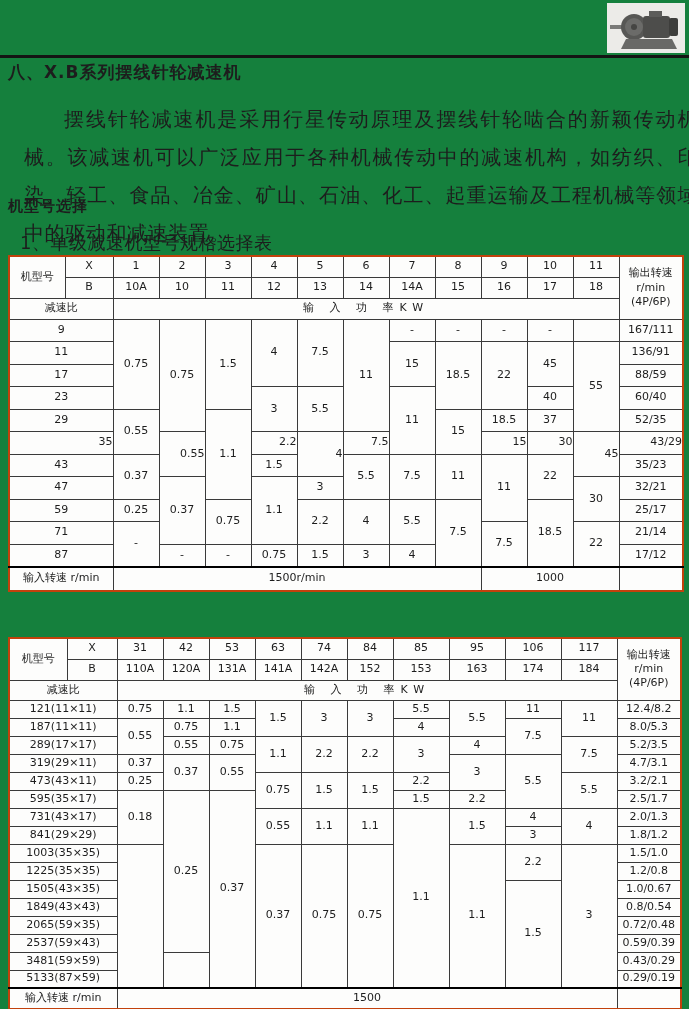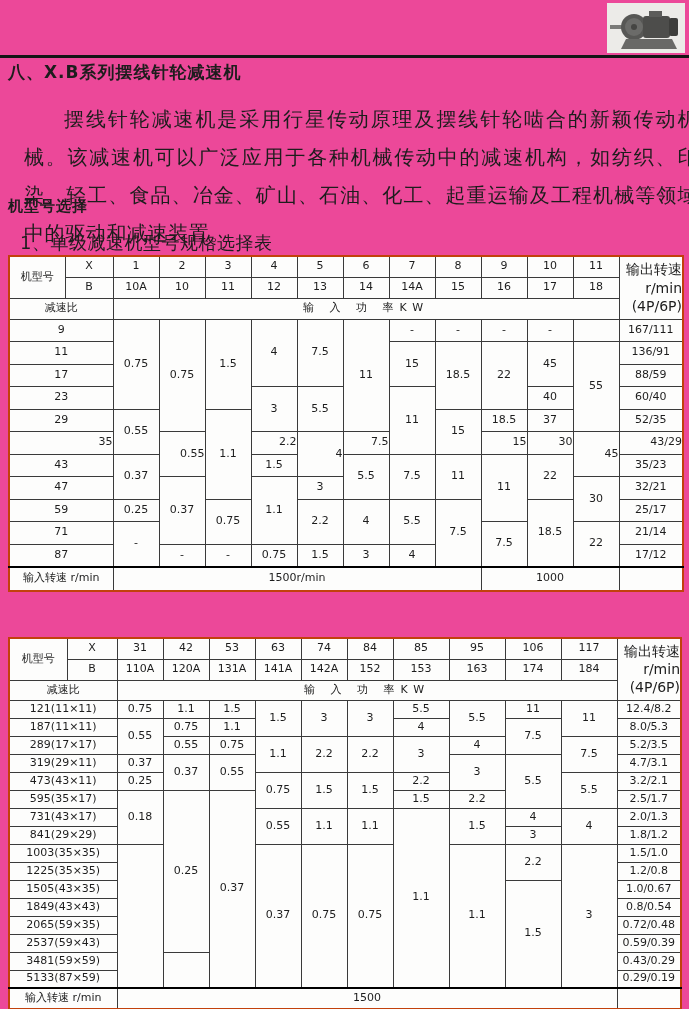--- a/index.html
+++ b/index.html
@@ -1,18 +1,18 @@
 <!DOCTYPE html>
 <html><head>
 <meta charset="utf-8">
 <style>
   html,body{margin:0;padding:0;}
   .page{
     position:relative;width:689px;height:1009px;overflow:hidden;
-    background:#ec4899;color:#1d1d1d;
+    background:#15803d;color:#1d1d1d;
     font-family:"DejaVu Sans","Liberation Sans",sans-serif;
   }
   .top-rule{position:absolute;left:0;top:55px;width:689px;height:3px;background:#141414;}
   .photo{position:absolute;right:4px;top:3px;width:78px;height:50px;}
   .title{
     position:absolute;left:8px;top:61px;margin:0;
     font-size:17px;font-weight:bold;letter-spacing:1px;white-space:nowrap;
   }
   .intro{
     position:absolute;left:8px;top:84px;width:674px;margin:16px;
@@ -32,21 +32,21 @@
     font-size:11px;text-align:center;color:#1d1d1d;
   }
   #t1{top:255px;}
   #t2{top:637px;}
   table.spec th,table.spec td{
     border:1px solid #3a3a3a;font-weight:normal;padding:0;
     line-height:1.15;overflow:hidden;vertical-align:middle;
   }
   table.spec thead tr{height:21px;}
   #t2 thead tr:last-child{height:20px;}
-  table.spec .pre{white-space:pre-line;font-size:14px;line-height:1.3;text-align:right;}
+  table.spec .pre{white-space:pre-line;font-size:11px;line-height:1.3;}
   table.spec .power{letter-spacing:6px;}
   table.spec tfoot td{border-top:2px solid #000;}
 </style>
 </head>
 <body>
 
 <div class="page">
 
   <svg class="photo" viewBox="0 0 78 50" xmlns="http://www.w3.org/2000/svg">
     <rect x="0" y="0" width="78" height="50" fill="#ecebe8"></rect>

